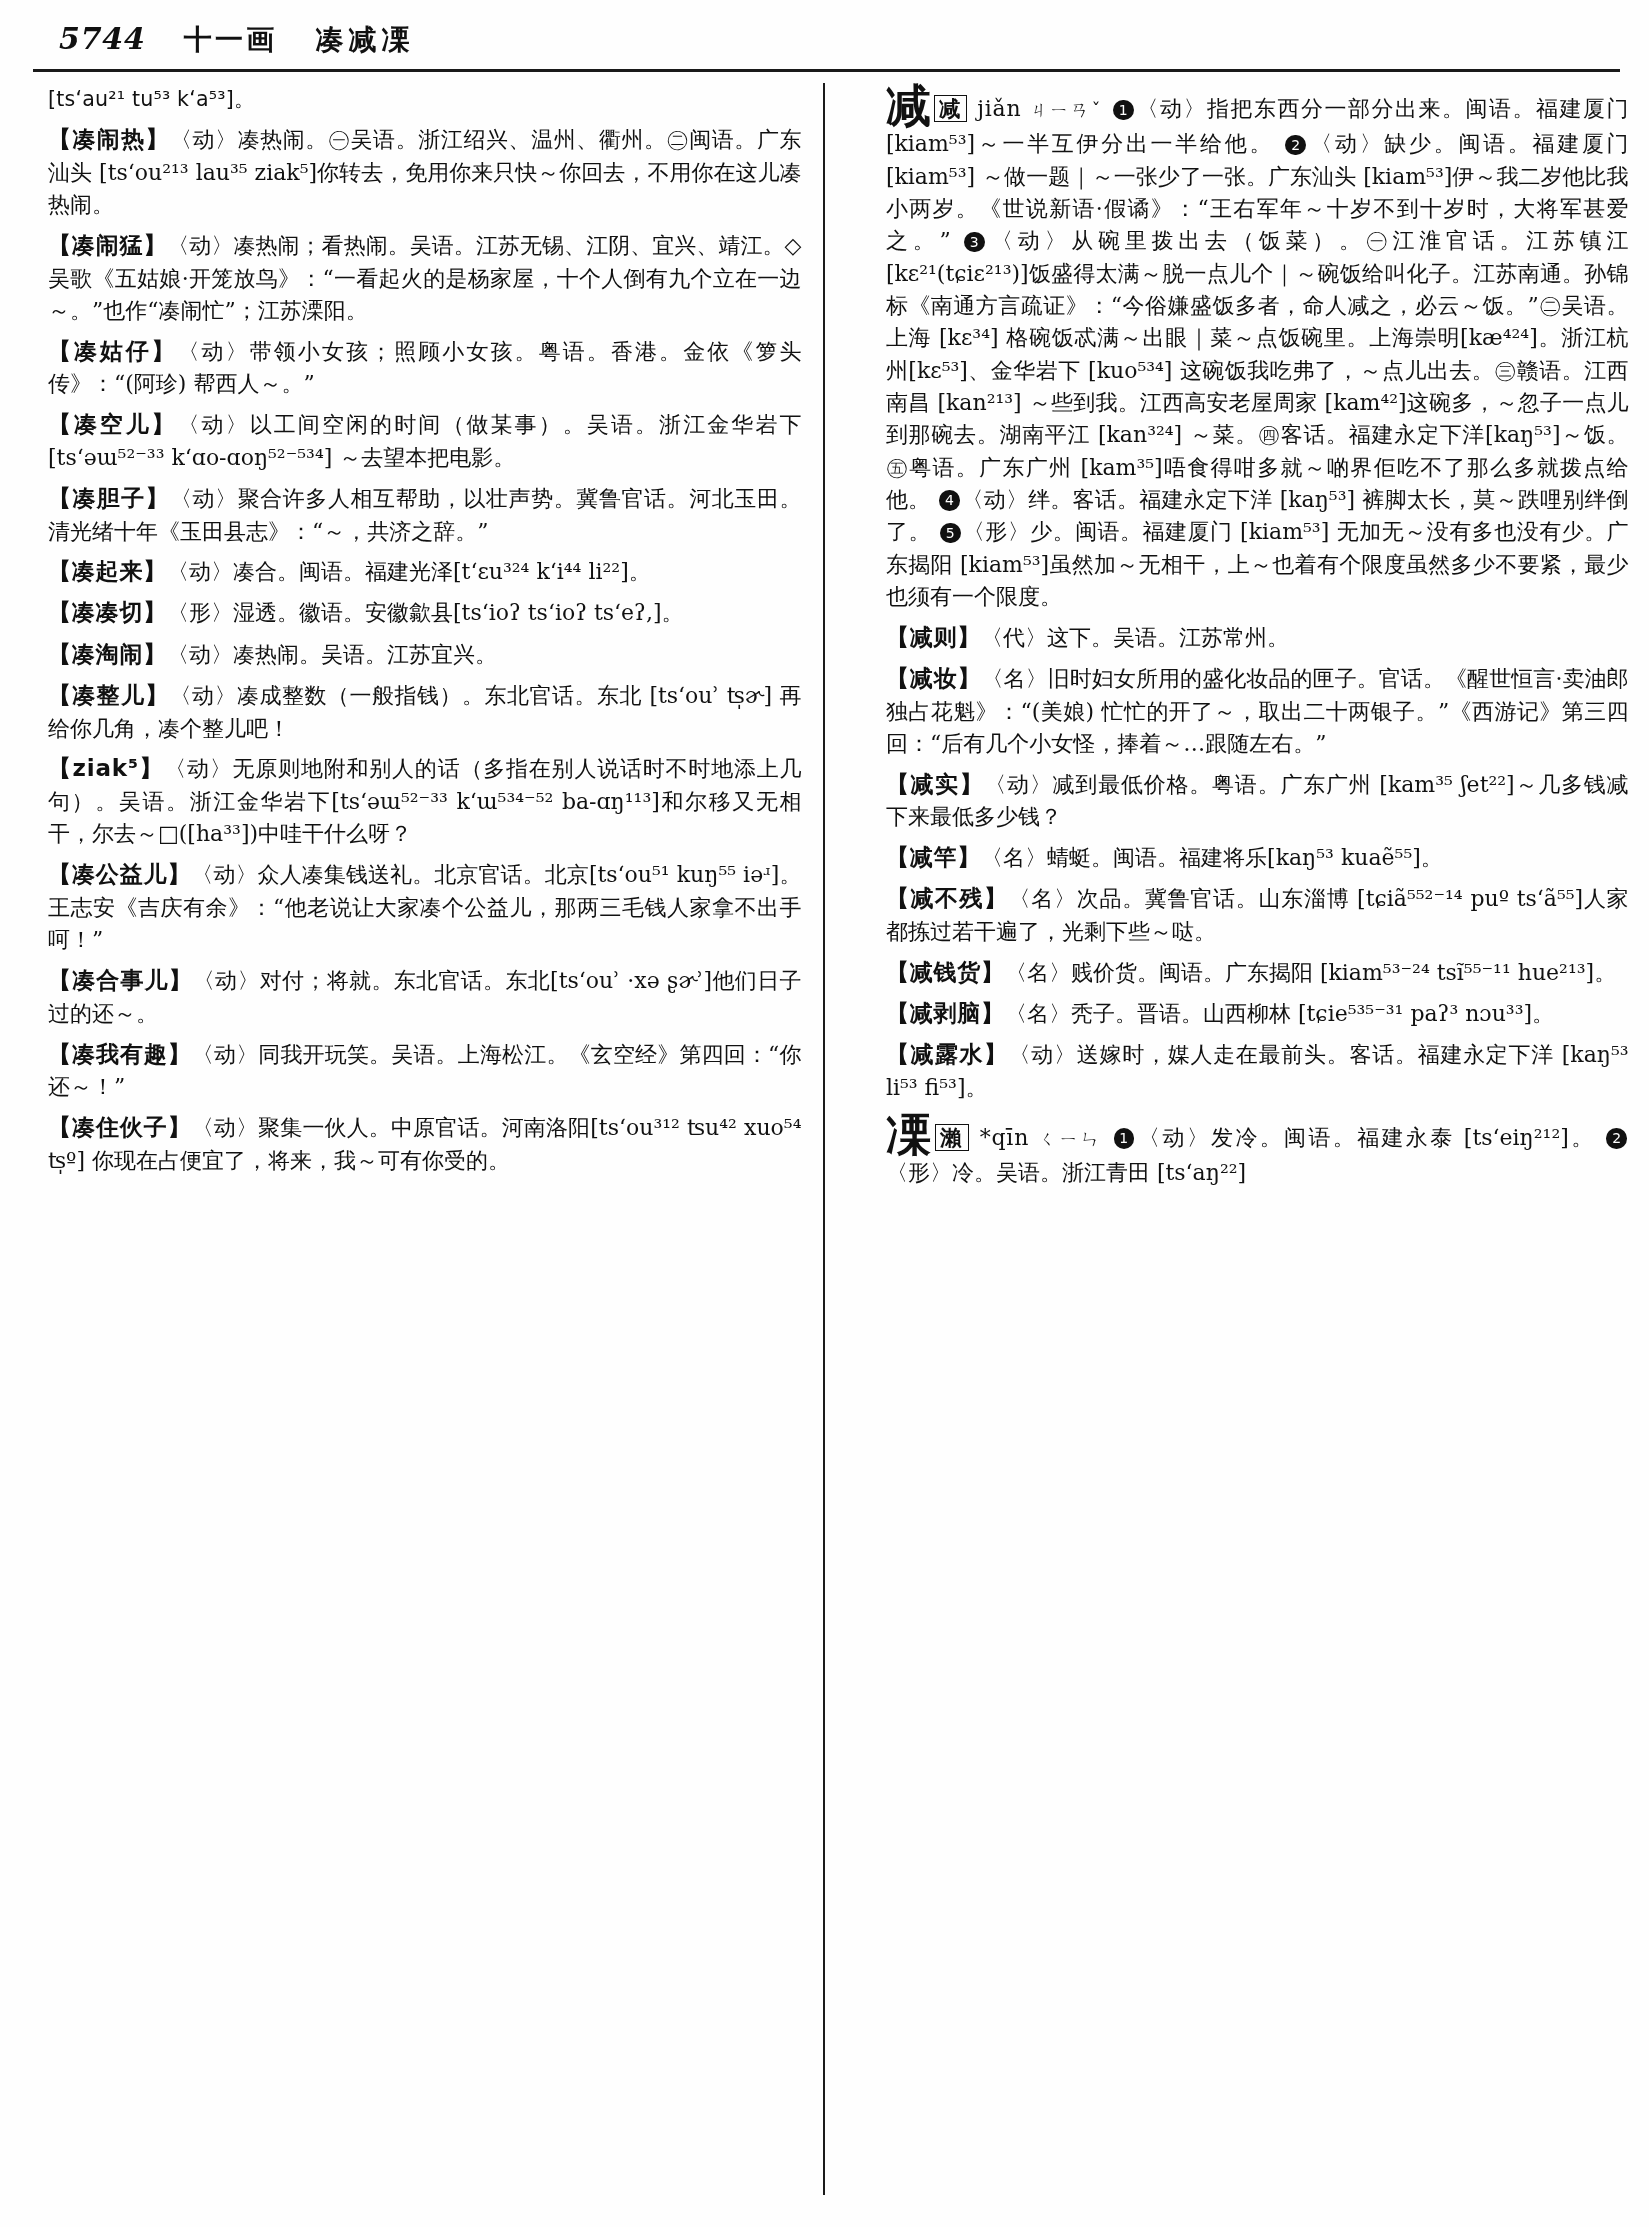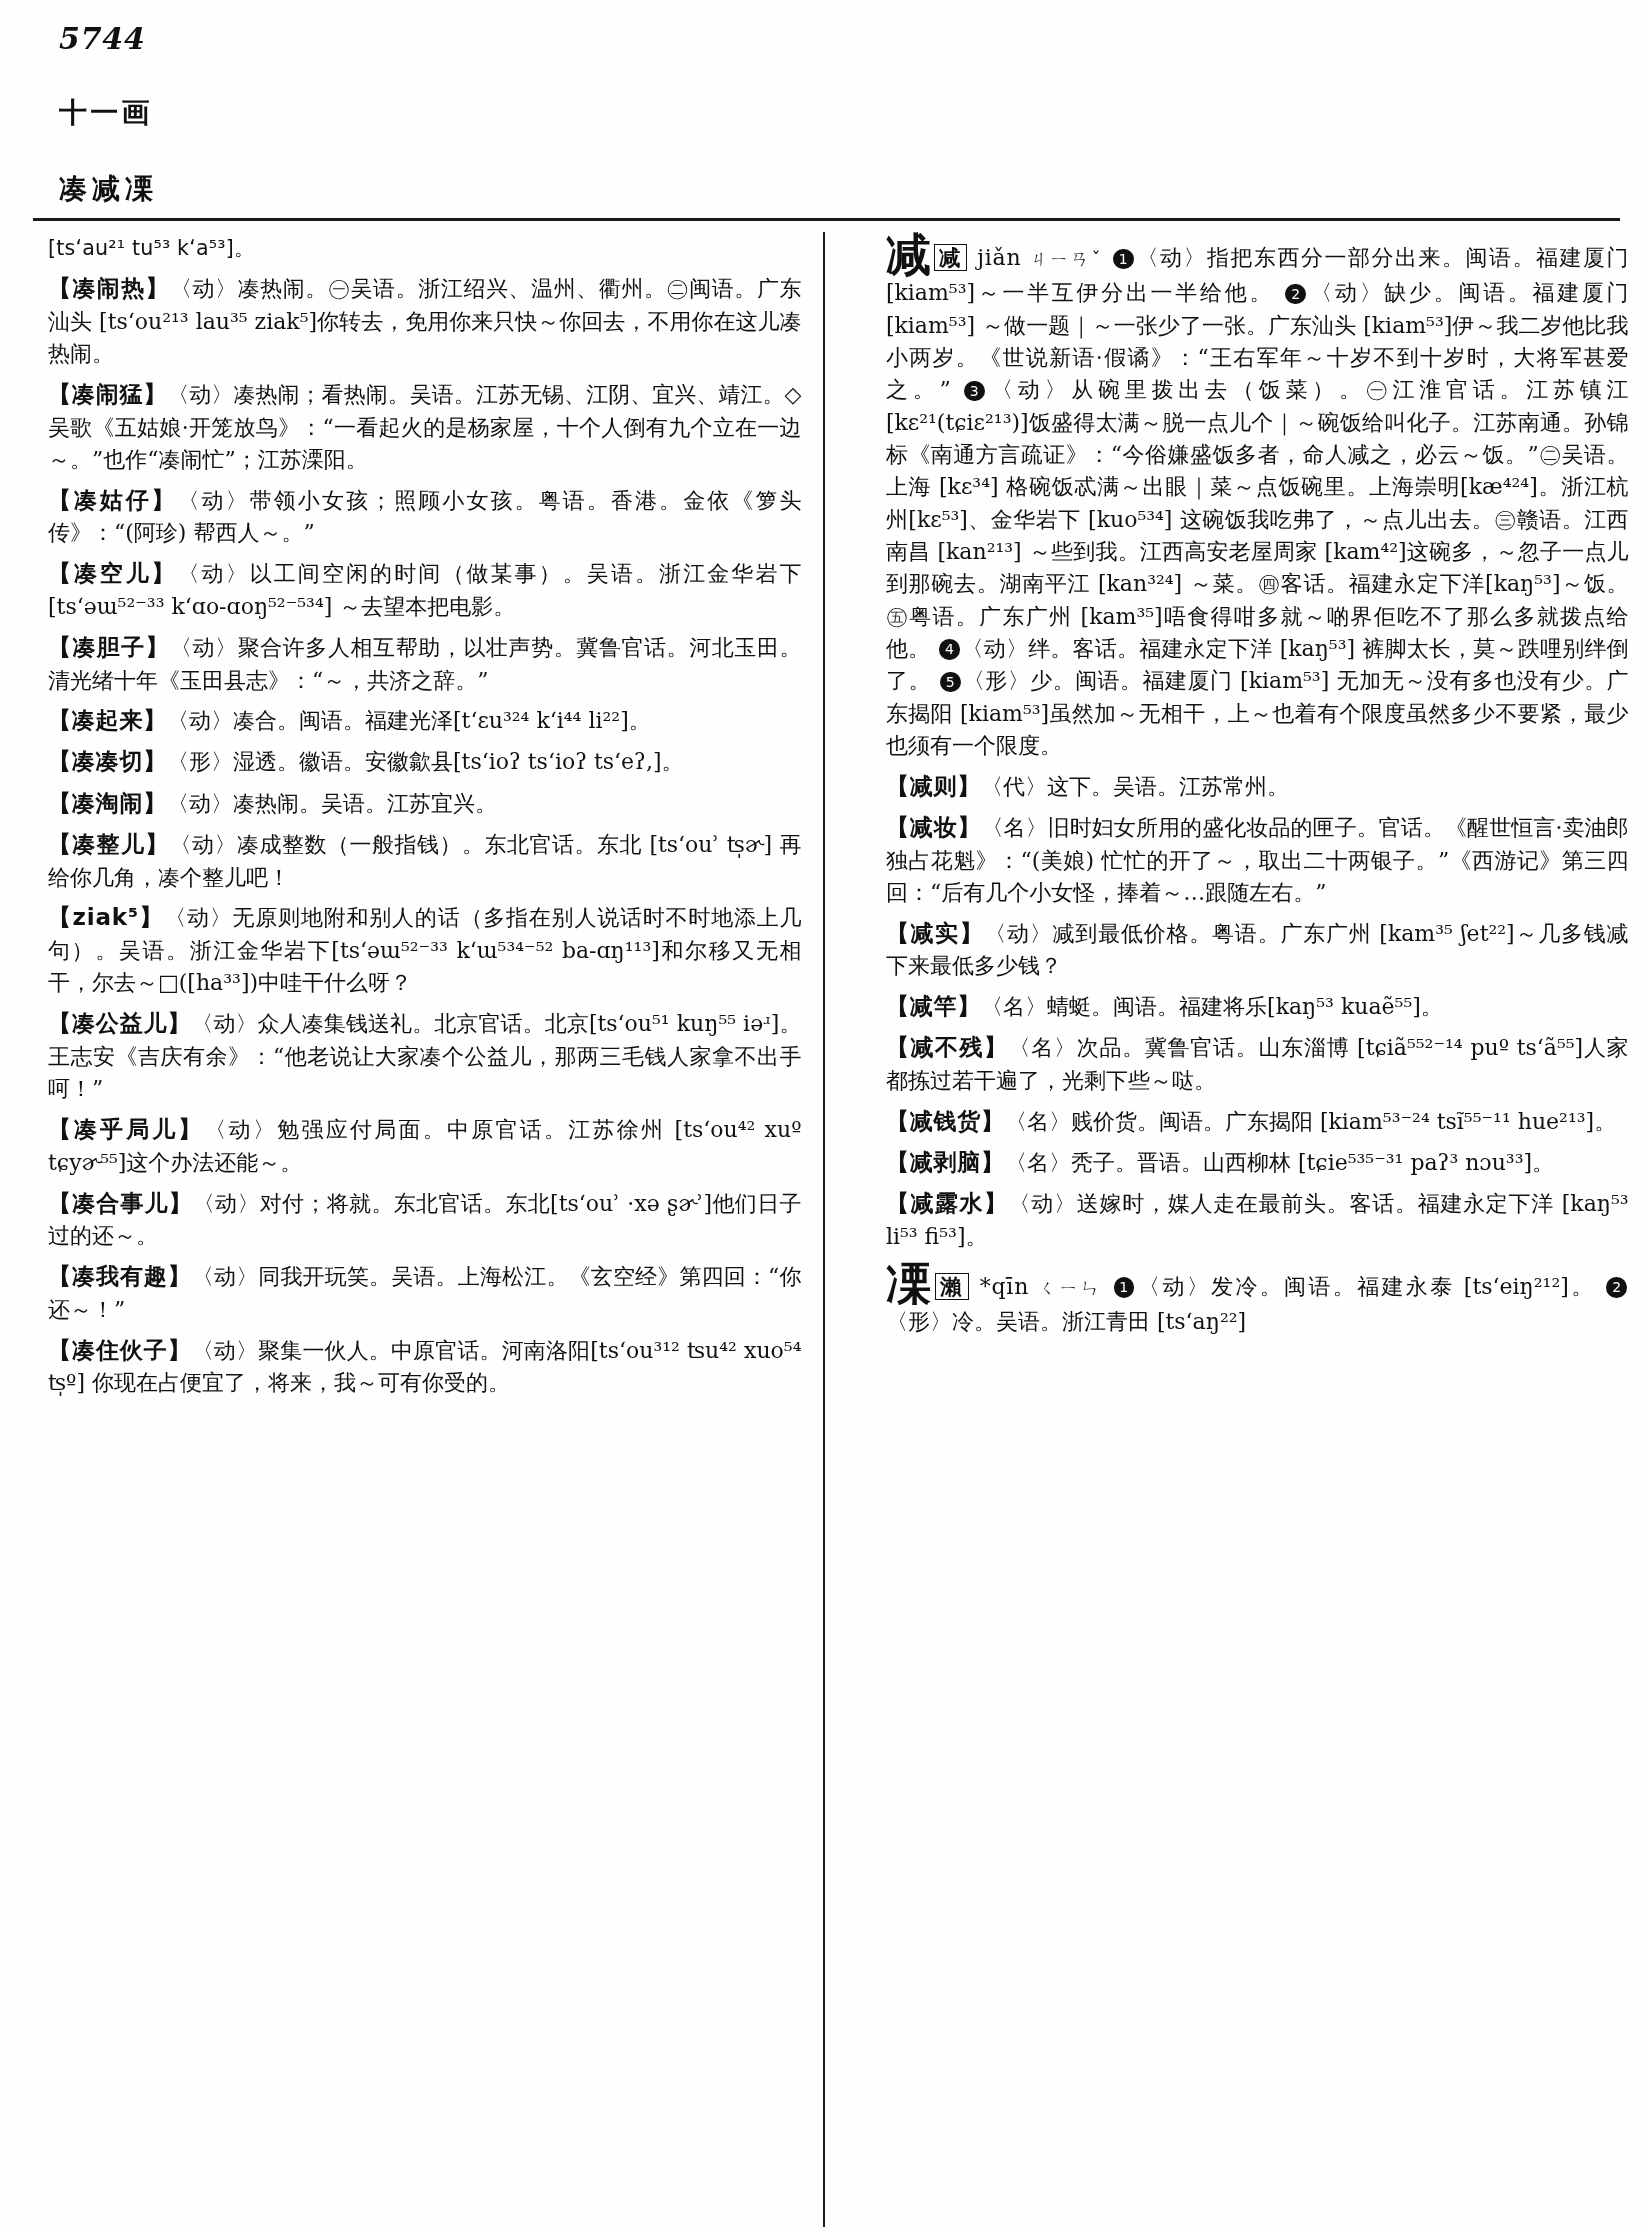--- a/index.html
+++ b/index.html
@@ -23,21 +23,20 @@
     box-sizing: border-box;
     background: #fefefe;
   }
   
   .page-header {
     display: flex;
     align-items: baseline;
     gap: 38px;
     padding: 21.4px 0 6.6px 59px;
     font-size: 28px;
-    flex-direction: column;
   }
   .folio {
     font-style: italic;
     font-weight: bold;
     font-family: "DejaVu Serif", serif;
     font-size: 30px;
     letter-spacing: 0.8px;
   }
   .header-stroke {
     font-family: "DejaVu Sans", sans-serif;
@@ -191,23 +190,20 @@
       </div>
 
       <div class="entry">
         <span class="head">【ziak⁵】</span><span>〈动〉无原则地附和别人的话（多指在别人说话时不时地添上几句）。吴语。浙江金华岩下[ts‘əɯ⁵²⁻³³ k‘ɯ⁵³⁴⁻⁵² ba-ɑŋ¹¹³]和尔移又无相干，尔去～□([ha³³])中哇干什么呀？</span>
       </div>
 
       <div class="entry">
         <span class="head">【凑公益儿】</span><span>〈动〉众人凑集钱送礼。北京官话。北京[ts‘ou⁵¹ kuŋ⁵⁵ iəʴ]。王志安《吉庆有余》：“他老说让大家凑个公益儿，那两三毛钱人家拿不出手呵！”</span>
       </div>
 
-      <div class="entry">
-        <span class="head">【凑乎局儿】</span><span>〈动〉勉强应付局面。中原官话。江苏徐州 [ts‘ou⁴² xuº tɕyɚ⁵⁵]这个办法还能～。</span>
-      </div>
 
       <div class="entry">
         <span class="head">【凑合事儿】</span><span>〈动〉对付；将就。东北官话。东北[ts‘ouʾ ·xə ʂɚʾ]他们日子过的还～。</span>
       </div>
 
 
       <div class="entry">
         <span class="head">【凑我有趣】</span><span>〈动〉同我开玩笑。吴语。上海松江。《玄空经》第四回：“你还～！”</span>
       </div>
 

